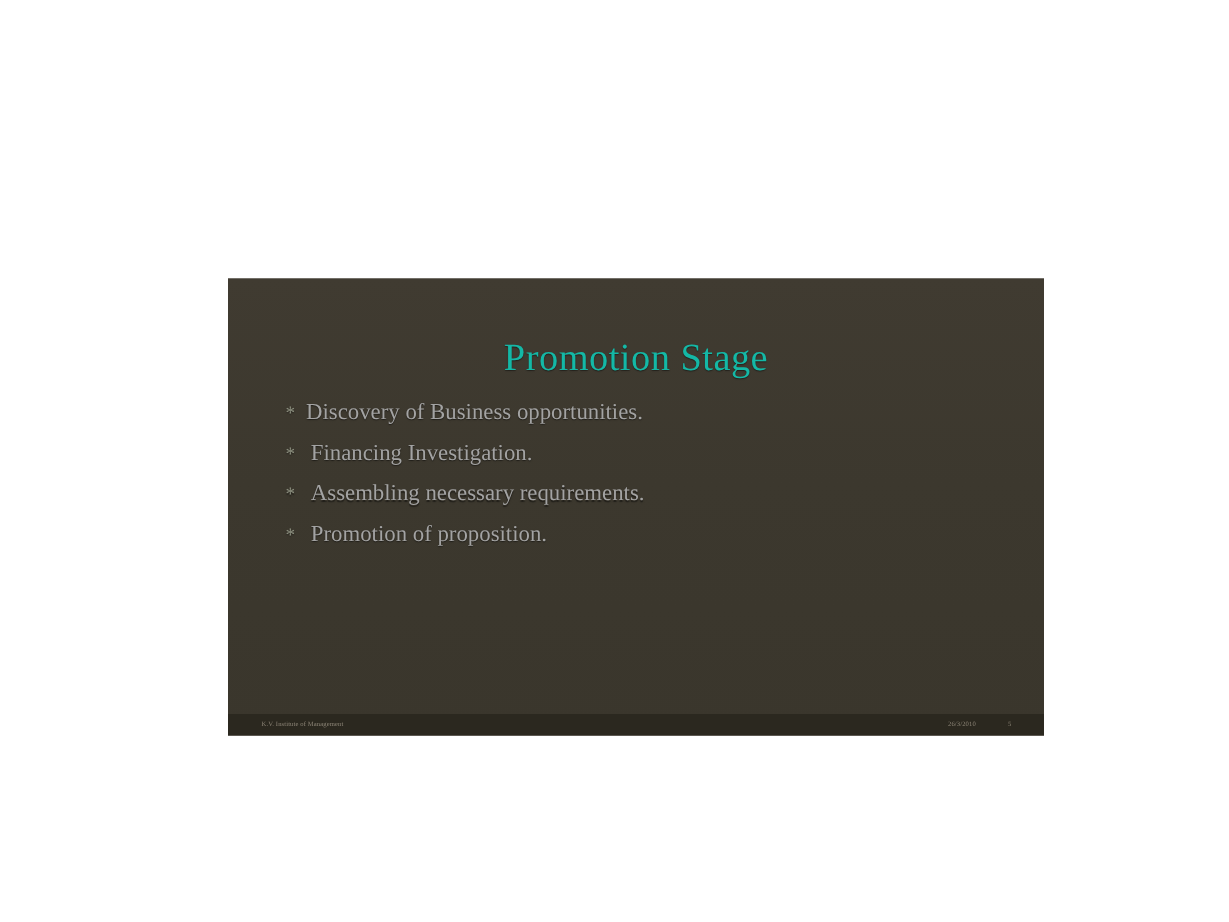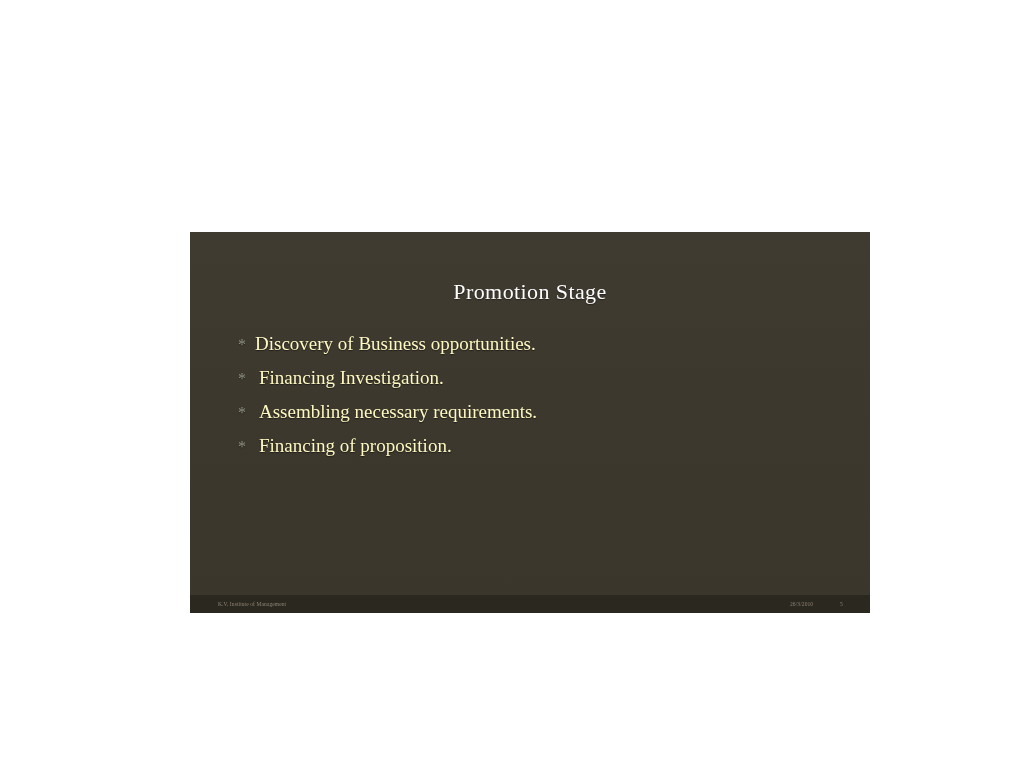--- a/index.html
+++ b/index.html
@@ -45,24 +45,24 @@
     height: 100%;
   }
 
   
   .slide-title {
     position: absolute;
     left: 0;
     top: 48px;
     width: 100%;
     text-align: center;
-    font-size: 22px;
+    font-size: 32px;
     line-height: 1.1;
     letter-spacing: 0.4px;
-    color: #ffffff;
+    color: #14b8a6;
     text-shadow: 0 1px 1px rgba(0,0,0,0.45);
     font-weight: 400;
   }
 
   
   .bullet-list {
     position: absolute;
     left: 48px;
     top: 95px;
     width: 600px;
@@ -79,21 +79,21 @@
     white-space: nowrap;
   }
   .bullet-marker {
     width: 13px;
     flex: 0 0 13px;
     color: #8e9180;
     font-size: 16px;
     text-shadow: 0 1px 1px rgba(0,0,0,0.4);
   }
   .bullet-text {
-    color: #fef9c3;
+    color: #a3a3a3;
     text-shadow: 0 1px 1px rgba(0,0,0,0.5);
     padding-left: 8px;
   }
   .bullet-item.tight .bullet-text {
     padding-left: 4px;
   }
 
   
   .slide-footer {
     position: absolute;
@@ -145,21 +145,21 @@
         <span class="bullet-text">Financing Investigation.</span>
       </li>
 
       <li class="bullet-item">
         <span class="bullet-marker">*</span>
         <span class="bullet-text">Assembling necessary requirements.</span>
       </li>
 
       <li class="bullet-item">
         <span class="bullet-marker">*</span>
-        <span class="bullet-text">Financing of proposition.</span>
+        <span class="bullet-text">Promotion of proposition.</span>
       </li>
 
     </ul>
 
     <div class="slide-footer">
       <span class="footer-org">K.V. Institute of Management</span>
       <span class="footer-date">26/3/2010</span>
       <span class="footer-page">5</span>
     </div>
 

